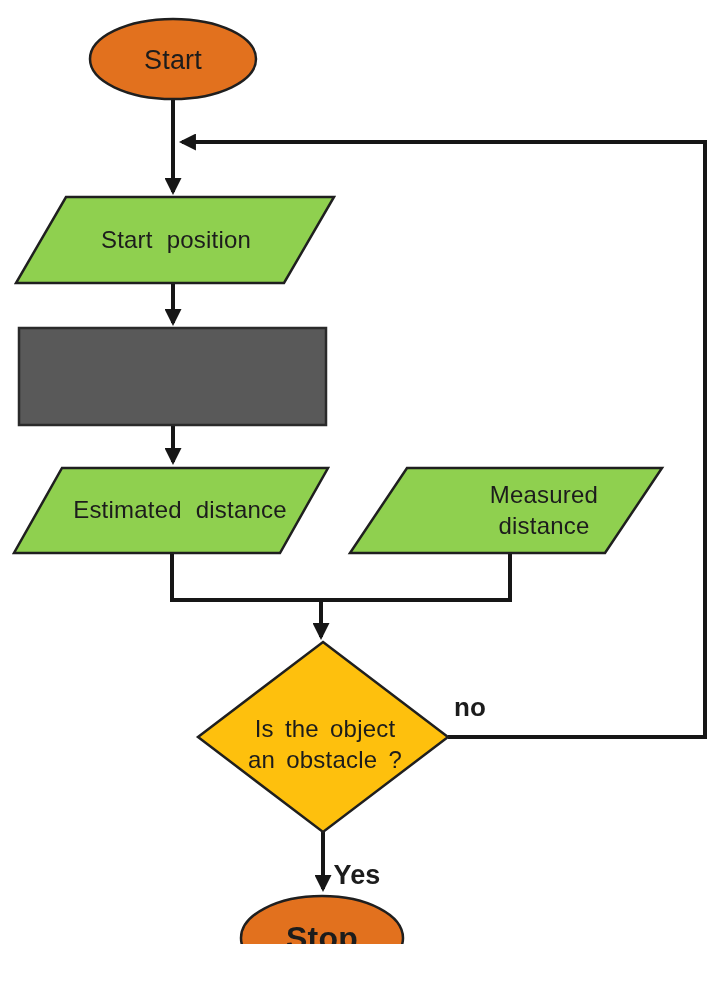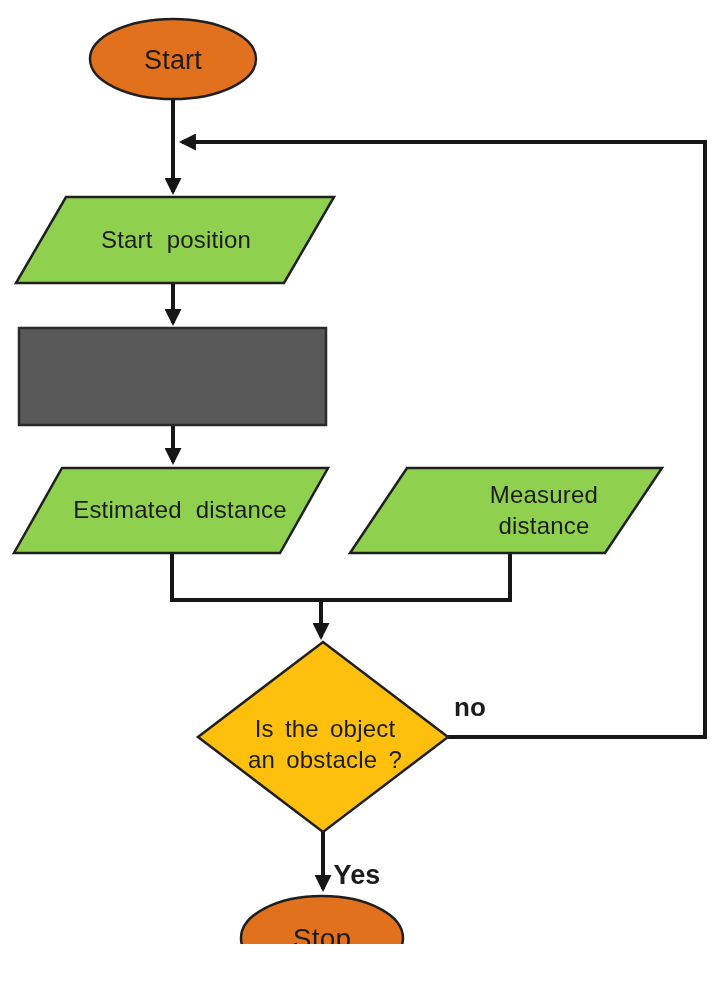--- a/index.html
+++ b/index.html
@@ -83,15 +83,15 @@
 
   <div class="label" style="left:544px; top:510px; font-size:24px;">Measured distance</div>
 
   <div class="label" style="left:325px; top:736px; font-size:24px; word-spacing:0.18em;margin-top:8px;">Is the object
 an obstacle ?</div>
 
   <div class="label bold" style="left:470px; top:708px; font-size:26px;">no</div>
 
   <div class="label bold" style="left:357px; top:876px; font-size:27px;">Yes</div>
 
-  <div class="label" style="left:322px; top:939px; font-size:28px;">Stop</div>
+  <div class="label" style="left:322px; top:939px; font-size:32px;font-weight:bold;">Stop</div>
 
 </div>
 
 </body></html>

